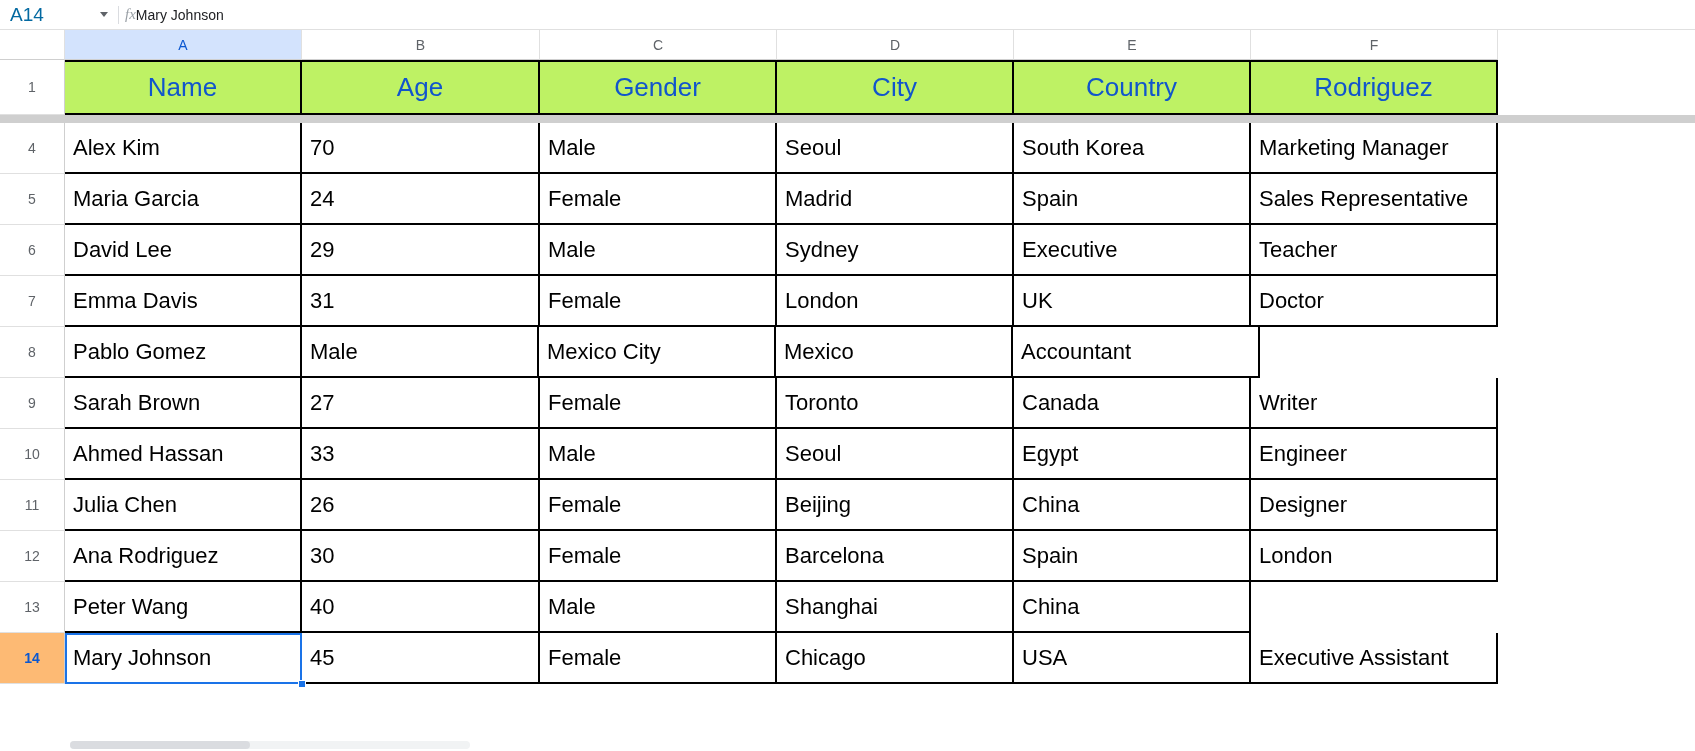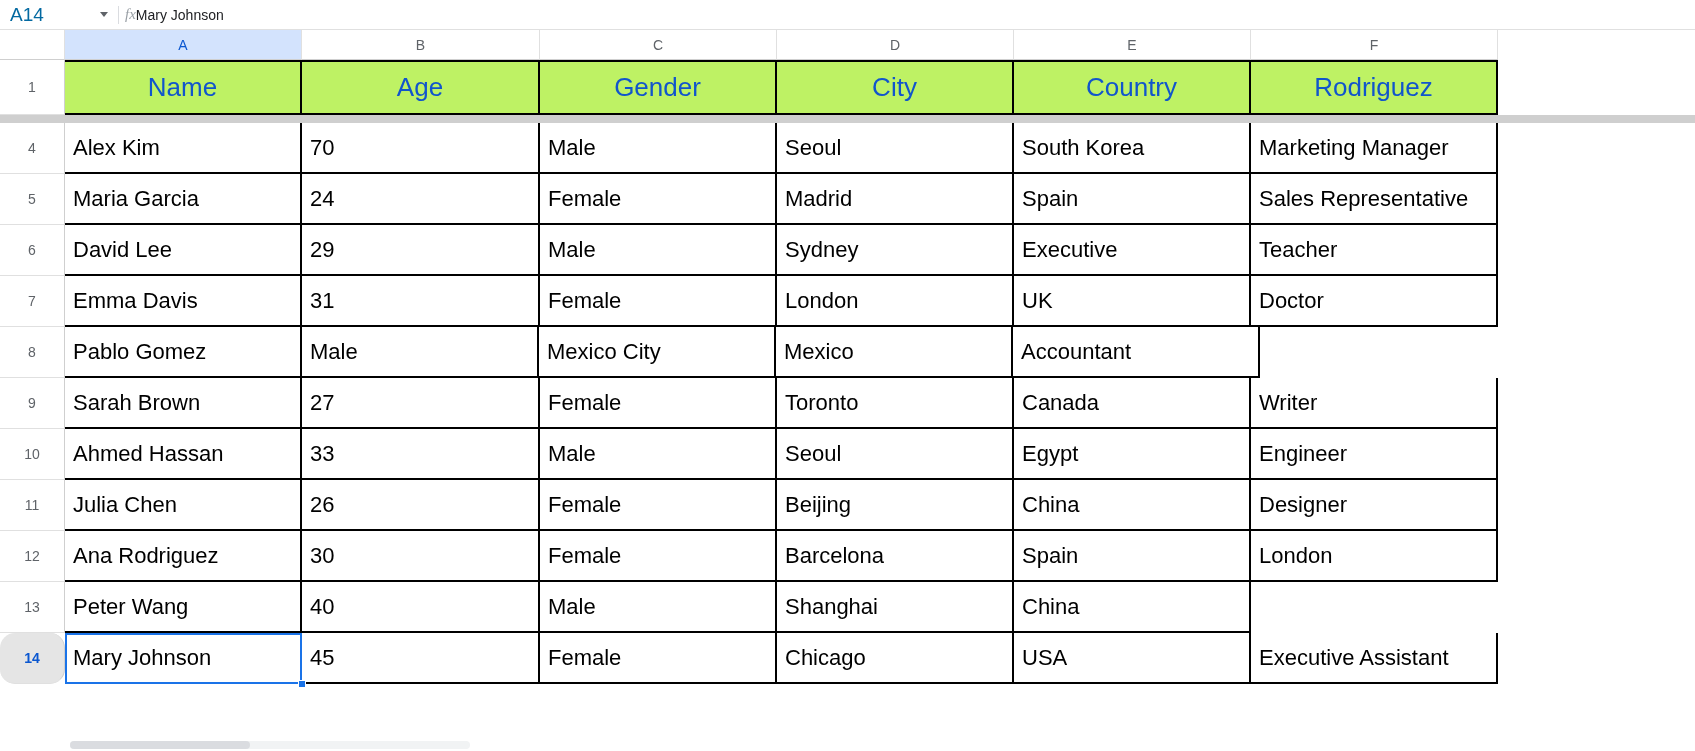--- a/index.html
+++ b/index.html
@@ -101,21 +101,21 @@
     background: #fff;
     border-right: 1px solid #cfcfcf;
     border-bottom: 1px solid #e0e0e0;
     display: flex;
     align-items: center;
     justify-content: center;
     font-size: 14px;
     color: #5f6368;
     user-select: none;
   }
-  .row-h.sel { background: #e5e5e5; color: #0b57d0; font-weight: 700; border-radius: 15px; }
+  .row-h.sel { background: #fdba74; color: #0b57d0; font-weight: 700; }
 
   .cell {
     height: 100%;
     border-right: 2px solid #000;
     border-bottom: 2px solid #000;
     display: flex;
     align-items: center;
     padding: 0 8px;
     font-size: 22px;
     color: #000;

